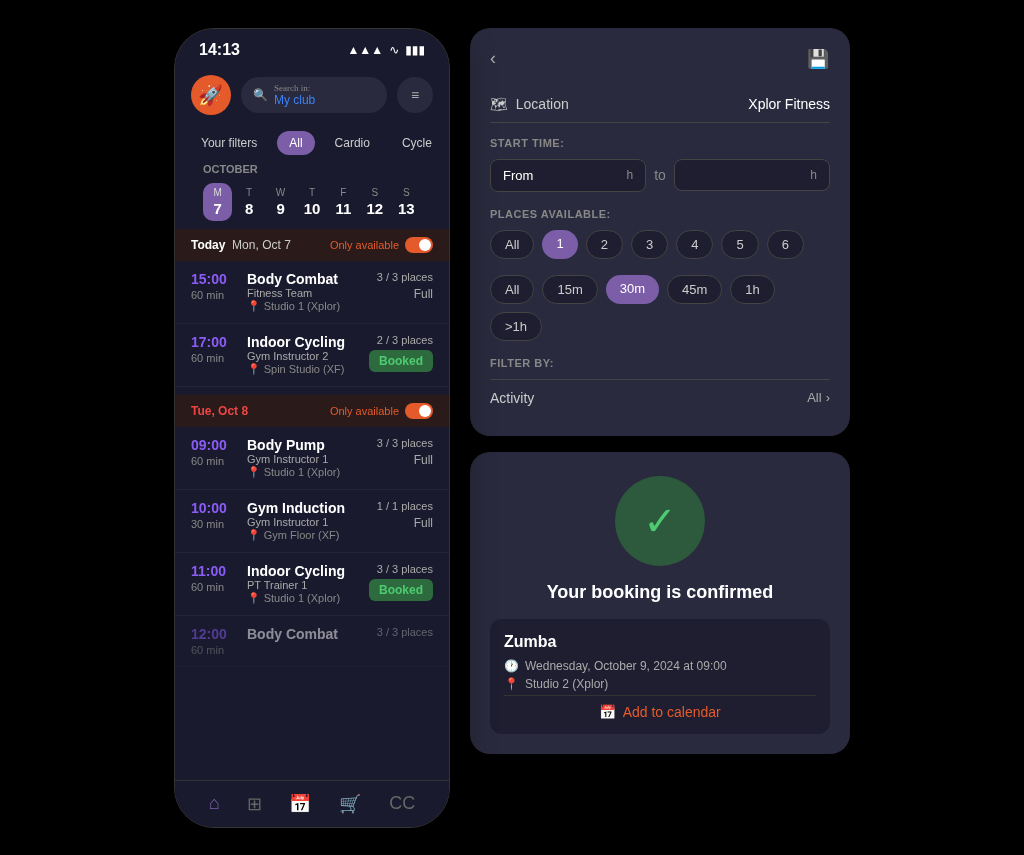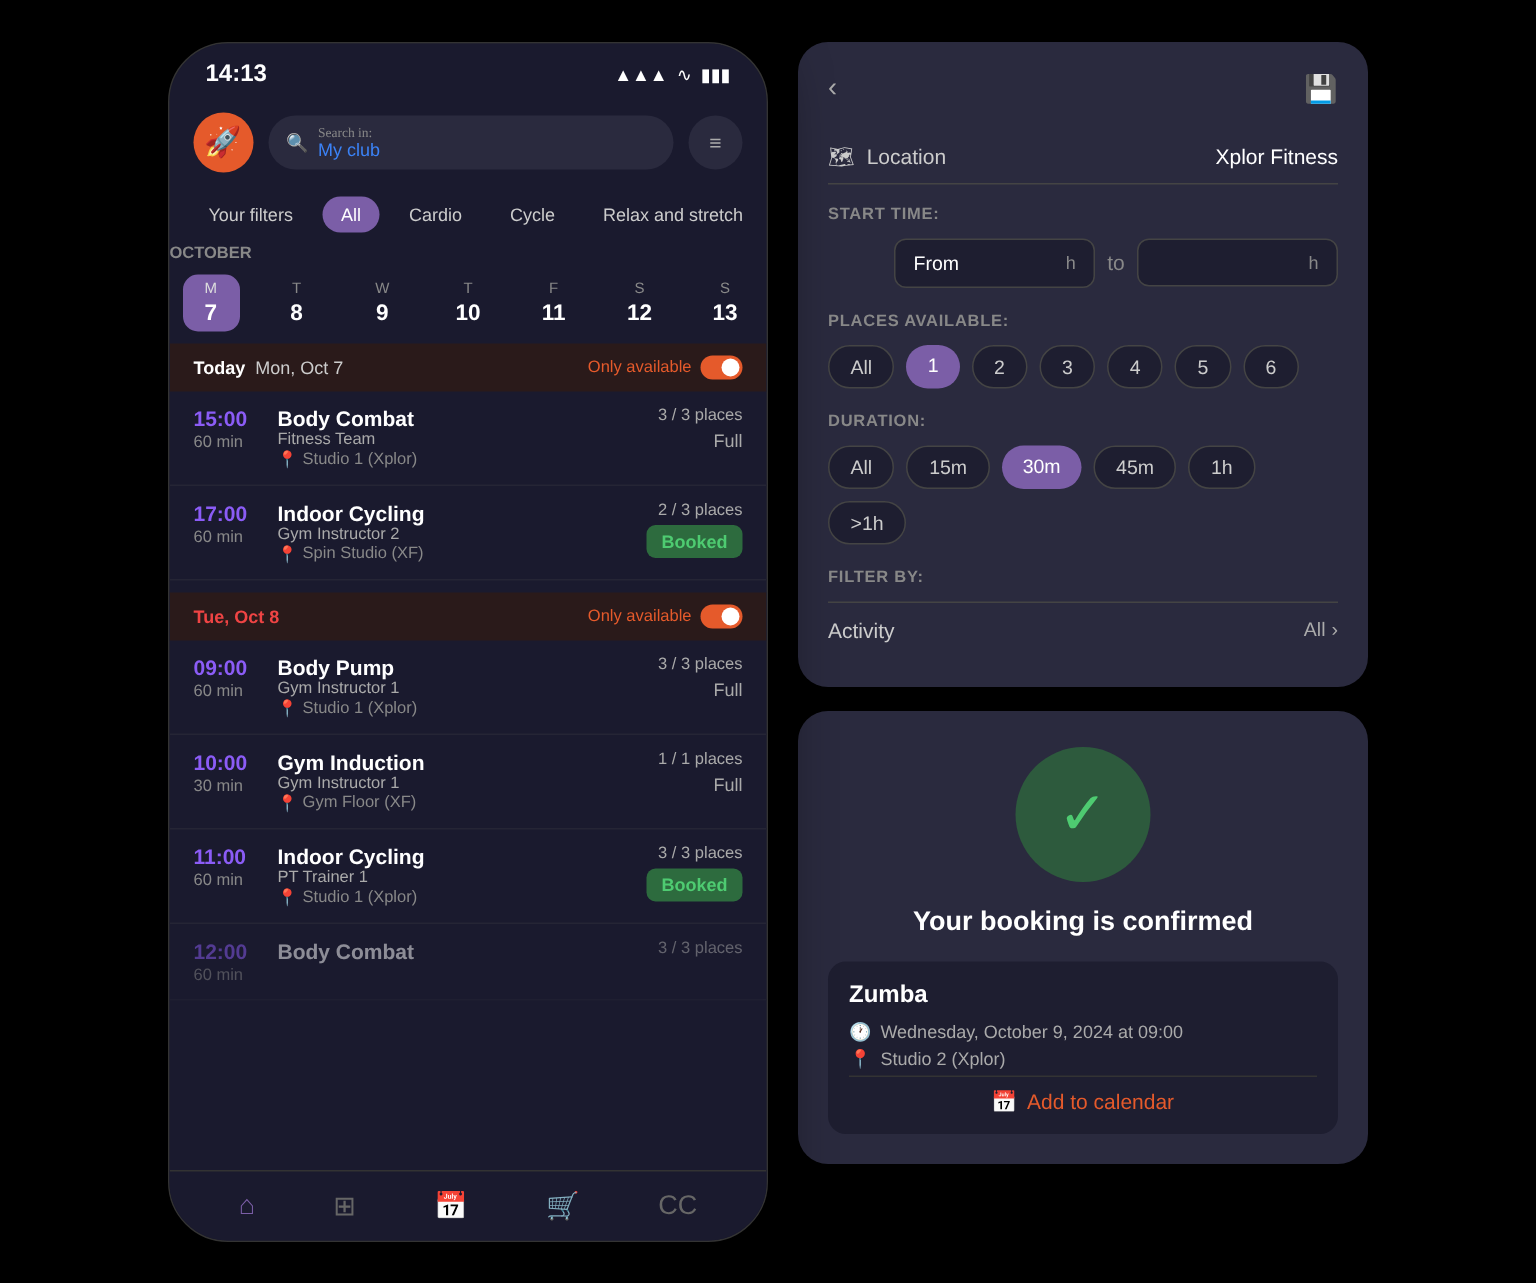--- a/index.html
+++ b/index.html
@@ -13,21 +13,21 @@
       font-family: -apple-system, BlinkMacSystemFont, 'Segoe UI', sans-serif;
     }
     .container {
       display: flex;
       gap: 20px;
       padding: 20px;
     }
 
     
     .phone {
-      width: 400px;
+      width: 276px;
       background: #1a1a2e;
       border-radius: 40px;
       overflow: hidden;
       position: relative;
       box-shadow: 0 0 40px rgba(0,0,0,0.8);
       border: 1px solid #333;
     }
     .phone-status {
       display: flex;
       justify-content: space-between;
@@ -109,21 +109,21 @@
       padding: 5px 12px;
       border-radius: 20px;
       font-size: 12px;
       white-space: nowrap;
       cursor: pointer;
     }
     .filter-tag.active { background: #7b5ea7; color: #fff; }
     .filter-tag.inactive { background: transparent; color: #ccc; border: none; }
 
     
-    .calendar-section { padding: 0 0; }
+    .calendar-section { padding: 0 28px; }
     .month-label { color: #888; font-size: 11px; font-weight: 600; margin-bottom: 8px; }
     .week-row {
       display: flex;
       justify-content: space-around;
       gap: 2px;
     }
     .day-item {
       display: flex;
       flex-direction: column;
       align-items: center;
@@ -258,21 +258,20 @@
       font-size: 11px;
       font-weight: 600;
       letter-spacing: 0.5px;
       margin-bottom: 10px;
     }
     .fp-time-row {
       display: flex;
       align-items: center;
       gap: 8px;
       margin-bottom: 16px;
-      margin-left: 44px;
     }
     .fp-time-input {
       background: #1e1e30;
       border: 1px solid #444;
       border-radius: 8px;
       padding: 8px 12px;
       color: #fff;
       font-size: 13px;
       flex: 1;
       display: flex;
@@ -608,21 +607,20 @@
       <div class="pill-row">
         <span class="pill inactive">All</span>
         <span class="pill selected">1</span>
         <span class="pill inactive">2</span>
         <span class="pill inactive">3</span>
         <span class="pill inactive">4</span>
         <span class="pill inactive">5</span>
         <span class="pill inactive">6</span>
       </div>
 
-      <div class="fp-section-label">DURATION:</div>
       <div class="pill-row">
         <span class="pill inactive">All</span>
         <span class="pill inactive">15m</span>
         <span class="pill selected">30m</span>
         <span class="pill inactive">45m</span>
         <span class="pill inactive">1h</span>
         <span class="pill inactive">&gt;1h</span>
       </div>
 
       <div class="fp-section-label">FILTER BY:</div>

